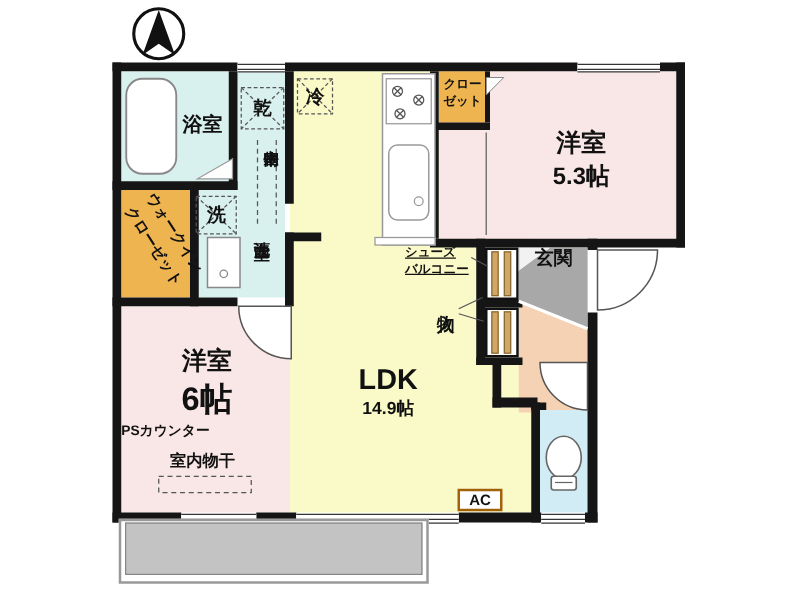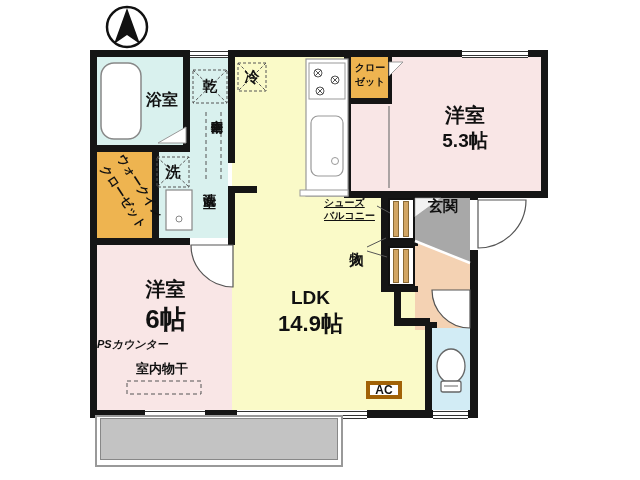--- a/index.html
+++ b/index.html
@@ -61,26 +61,26 @@
   .l-dryv{left:203px;top:110px;width:22px;height:74px;font-size:12px;letter-spacing:1px;}
   .l-washroom{left:196px;top:183px;width:22px;height:72px;font-size:13px;letter-spacing:1px;}
   .l-wic{left:70px;top:168px;width:110px;height:56px;font-size:12px;line-height:1.7;transform:rotate(57deg);text-align:center;}
   .l-closetTop{left:352px;top:61px;width:36px;height:38px;font-size:10px;line-height:1.4;text-align:center;}
   .l-b53{left:395px;top:96px;width:140px;height:64px;flex-direction:column;}
   .l-b53 .nm{font-size:20px;line-height:1.3;} .l-b53 .sz{font-size:19px;}
   .l-genkan{left:419px;top:196px;width:48px;height:20px;font-size:15px;}
   .l-shoes{left:324px;top:196px;width:48px;height:26px;font-size:10px;line-height:1.3;text-decoration:underline;}
   .l-mono{left:342px;top:241px;width:24px;height:44px;font-size:14px;}
   .l-ldk{left:258px;top:276px;width:105px;height:58px;flex-direction:column;}
-  .l-ldk .nm{font-size:19px;line-height:1.2;margin-top:16px;} .l-ldk .sz{font-size:22px;}
+  .l-ldk .nm{font-size:23px;line-height:1.2;margin-top:16px;} .l-ldk .sz{font-size:14px;}
   .l-b6{left:108px;top:276px;width:115px;height:60px;flex-direction:column;}
   .l-b6 .nm{font-size:20px;line-height:1.3;} .l-b6 .sz{font-size:26px;}
-  .l-ps{left:97px;top:337px;width:90px;height:14px;font-size:11px;font-style:italic;}
+  .l-ps{left:97px;top:337px;width:90px;height:14px;font-size:11px;}
   .l-dryh{left:136px;top:360px;width:70px;height:16px;font-size:13px;}
-  .l-ac{left:366px;top:381px;width:36px;height:18px;border:4px solid #a16207;background:#fff;font-size:12px;box-sizing:border-box;}
+  .l-ac{left:366px;top:391px;width:36px;height:18px;border:2px solid #a16207;background:#fff;font-size:12px;box-sizing:border-box;}
   .l-balc{left:100px;top:418px;width:238px;height:42px;font-size:16px;letter-spacing:2px;}
   svg.ovl{position:absolute;left:0;top:0;width:640px;height:480px;pointer-events:none;}
 </style>
 </head>
 <body>
 
 <div id="plan">
 
   <div class="abs bath"></div>
   <div class="abs washA"></div>

